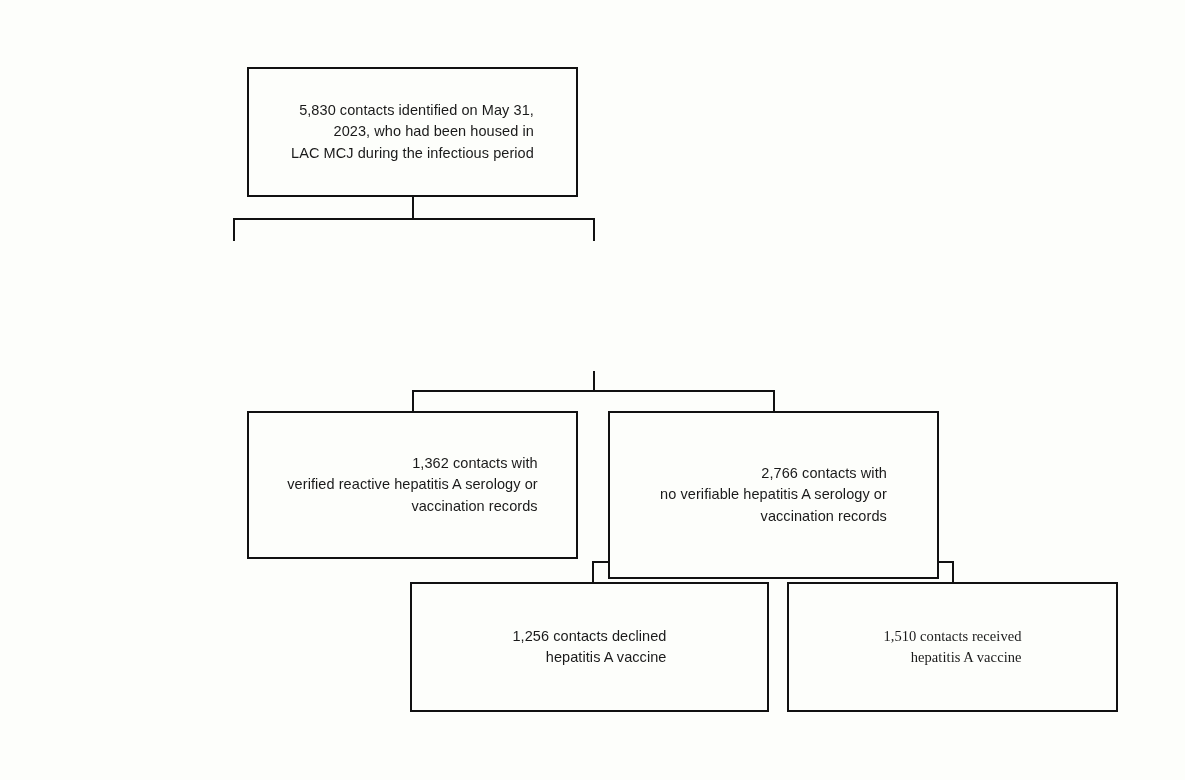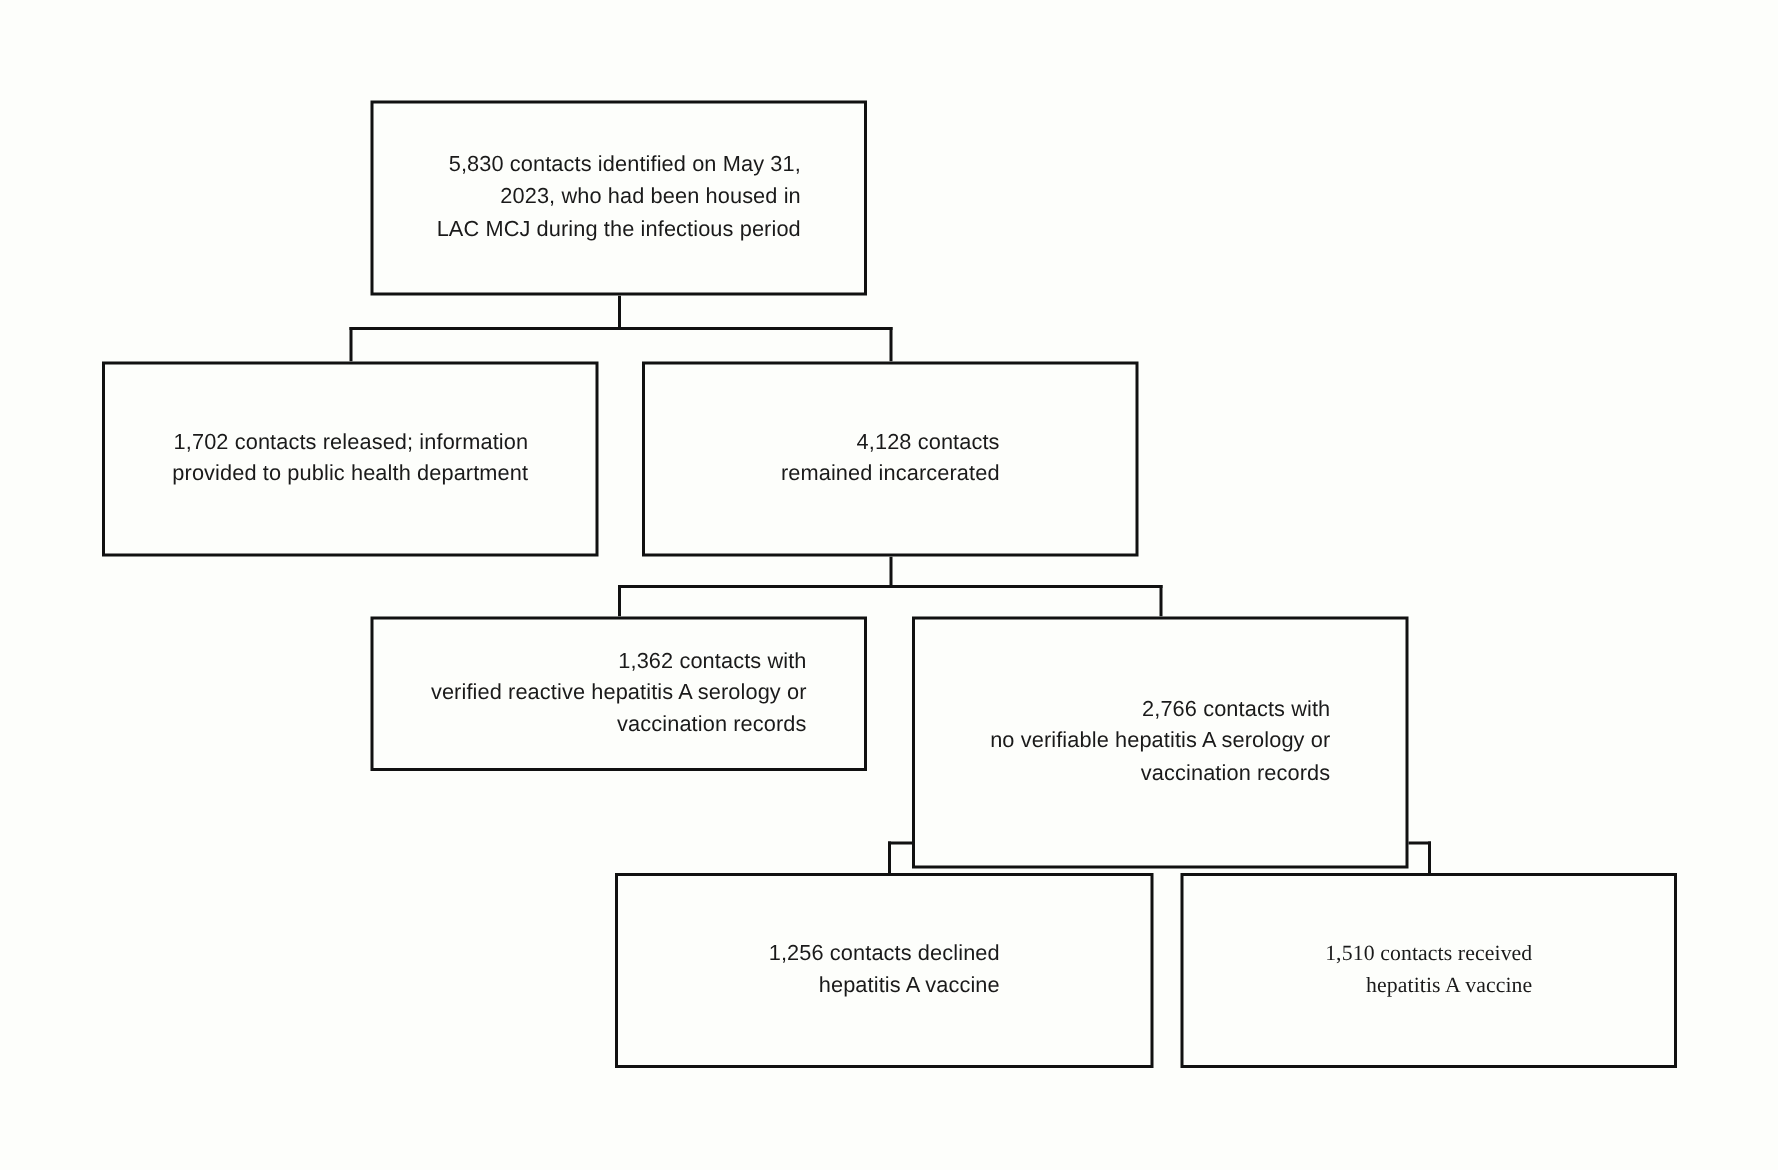--- a/index.html
+++ b/index.html
@@ -65,29 +65,21 @@
     <div class="conn-v" style="left: 772.5px; top: 390px; height: 21px;"></div>
     <div class="conn-v" style="left: 772.5px; top: 541px; height: 20px;"></div>
     <div class="conn-h" style="left: 591.5px; top: 561px; width: 362px;"></div>
     <div class="conn-v" style="left: 591.5px; top: 561px; height: 21px;"></div>
     <div class="conn-v" style="left: 951.5px; top: 561px; height: 21px;"></div>
     <div class="node" style="left: 247px; top: 67px; width: 331px; height: 130px; border-color: rgb(17, 17, 17);">
       <div class="node-text" style="color: rgb(26, 26, 26);">5,830 contacts identified on May 31,
 2023, who had been housed in
 LAC MCJ during the infectious period</div>
     </div>
-    <div class="node" style="left: 68px; top: 241px; width: 331px; height: 130px; border-color: rgb(17, 17, 17);">
-      <div class="node-text" style="color: rgb(26, 26, 26);">1,702 contacts released; information
-provided to public health department</div>
-    </div>
-    <div class="node" style="left: 428px; top: 241px; width: 331px; height: 130px; border-color: rgb(17, 17, 17);">
-      <div class="node-text" style="color: rgb(26, 26, 26);">4,128 contacts
-remained incarcerated</div>
-    </div>
-    <div class="node" style="left: 247px; top: 411px; width: 331px; height: 103px; border-color: rgb(17, 17, 17);">
+    <div class="node" style="left: 247px; top: 411px; width: 331px; height: 148px; border-color: rgb(17, 17, 17);">
       <div class="node-text" style="color: rgb(26, 26, 26);">1,362 contacts with
 verified reactive hepatitis A serology or
 vaccination records</div>
     </div>
     <div class="node" style="left: 608px; top: 411px; width: 331px; height: 168px; border-color: rgb(17, 17, 17);">
       <div class="node-text" style="color: rgb(26, 26, 26);">2,766 contacts with
 no verifiable hepatitis A serology or
 vaccination records</div>
     </div>
     <div class="node" style="left: 410px; top: 582px; width: 359px; height: 130px; border-color: rgb(17, 17, 17);">

